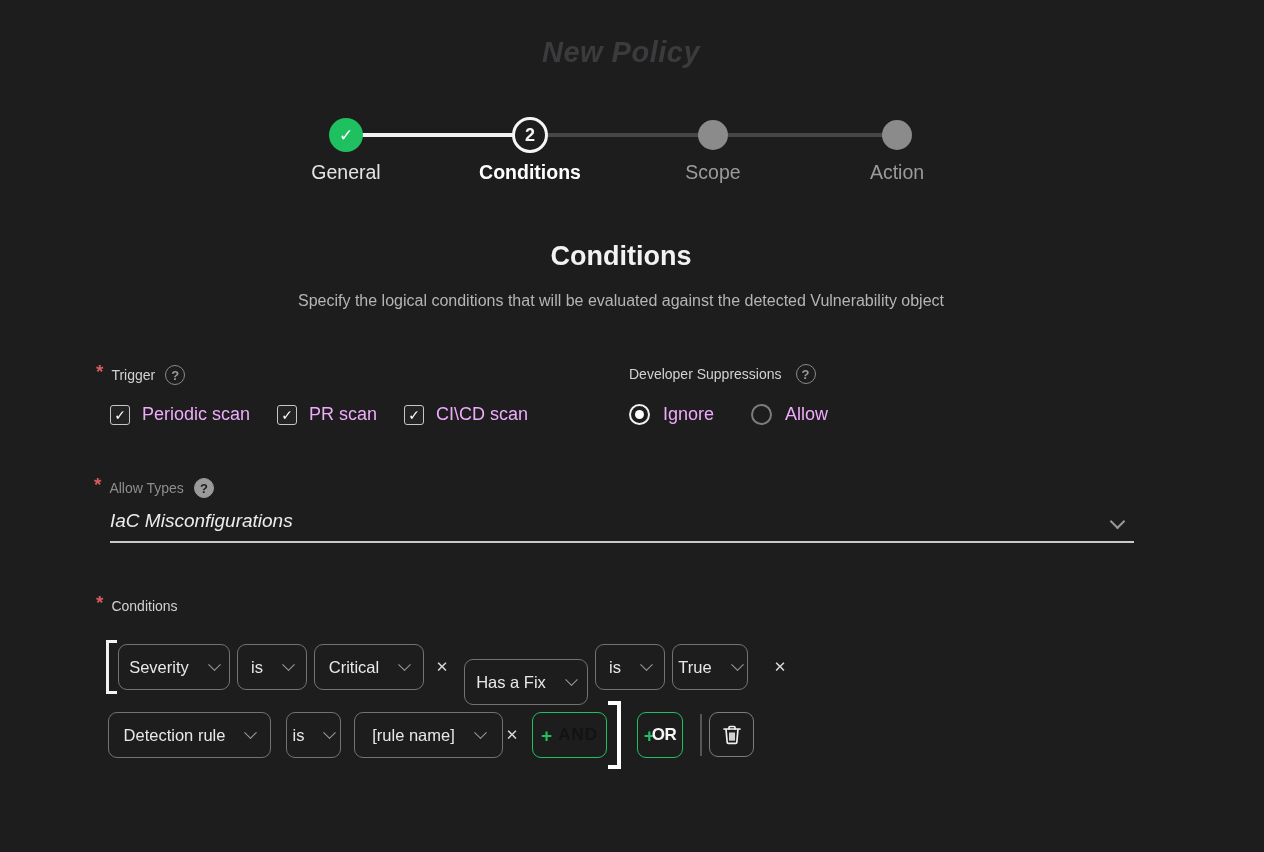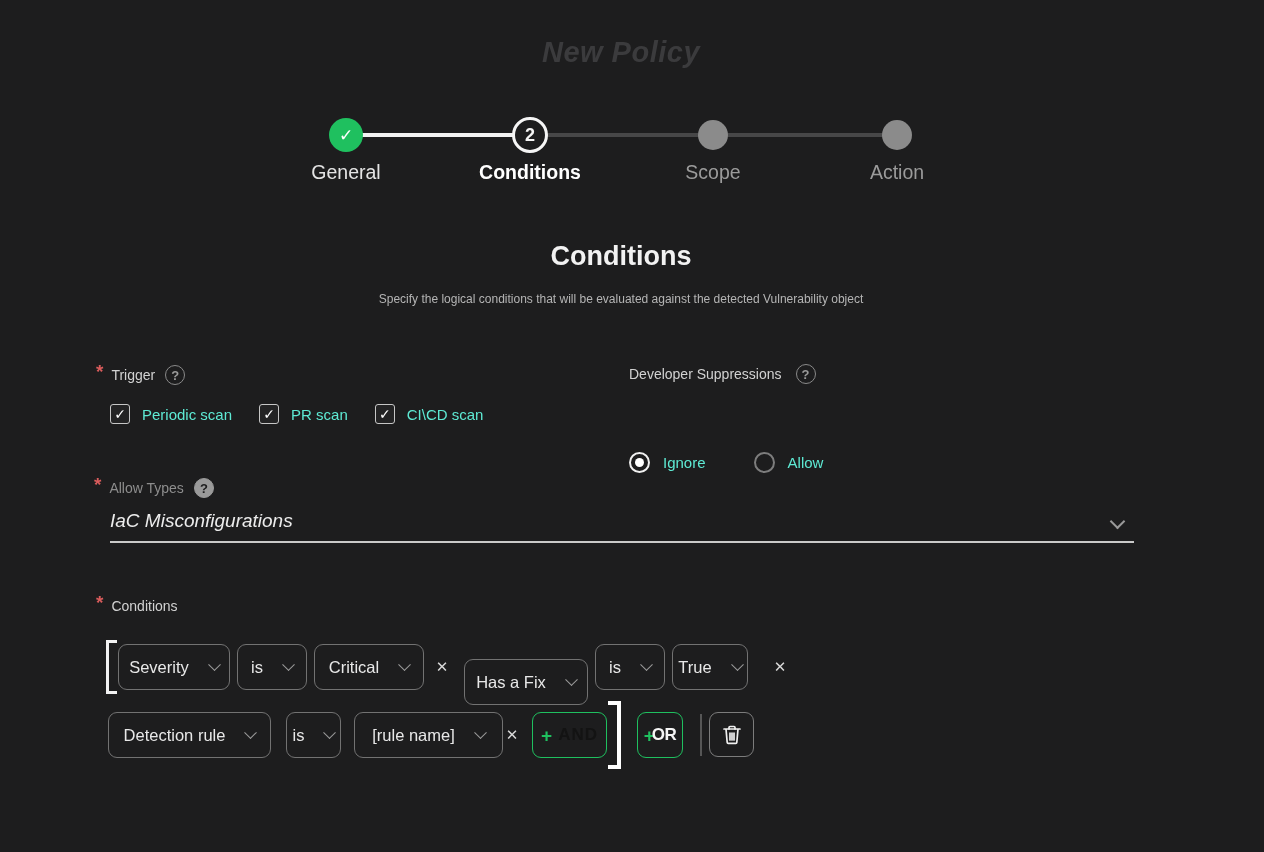--- a/index.html
+++ b/index.html
@@ -36,44 +36,44 @@
   .step-label.l-conditions{left:440px;color:#ffffff;font-weight:700;}
   .step-label.l-scope{left:623px;}
   .step-label.l-action{left:807px;}
   
   .section-title{
     position:absolute;top:241px;left:0;width:1242px;text-align:center;
     font-size:27px;font-weight:600;color:#f2f2f2;
   }
   .section-sub{
     position:absolute;top:292px;left:0;width:1242px;text-align:center;
-    font-size:12px;color:#b5b5b5;
+    font-size:16px;color:#b5b5b5;
   }
   
   .field-label-row{position:absolute;display:flex;align-items:center;gap:8px;}
   .req{color:#d95c5c;font-size:19px;font-weight:600;transform:translateY(-3px);}
   .flabel{font-size:14px;color:#d2d2d2;}
   .flabel.dim{color:#8d8d8d;}
   .help{
     width:20px;height:20px;border-radius:50%;border:1.5px solid #8a8a8a;color:#9a9a9a;
     display:flex;align-items:center;justify-content:center;font-size:13px;font-weight:700;
     box-sizing:border-box;margin-left:2px;
   }
   .help.filled{background:#9a9a9a;color:#1d1d1e;border-color:#9a9a9a;}
   
   .check-row{position:absolute;top:404px;left:110px;display:flex;align-items:center;gap:27px;}
   .check-item{display:flex;align-items:center;gap:12px;}
   .cbox{
     width:20px;height:20px;border:1.5px solid #c6c6c6;border-radius:3px;background:#232324;
     display:flex;align-items:center;justify-content:center;box-sizing:border-box;
   }
   .cbox .mark{color:#fff;font-size:14px;font-weight:700;line-height:1;}
-  .citem-label{font-size:15px;color:#5eead4;}
-  
-  .radio-row{position:absolute;top:404px;left:629px;display:flex;align-items:center;gap:48px;margin-top:48px;}
+  .citem-label{font-size:18px;color:#f0abfc;}
+  
+  .radio-row{position:absolute;top:404px;left:629px;display:flex;align-items:center;gap:37px;}
   .radio-item{display:flex;align-items:center;gap:13px;}
   .rad{width:21px;height:21px;border-radius:50%;box-sizing:border-box;position:relative;}
   .rad.on{border:2px solid #f0f0f0;}
   .rad.on::after{
     content:"";position:absolute;left:4px;top:4px;width:9px;height:9px;border-radius:50%;background:#fff;
   }
   .rad.off{border:2px solid #7d7d7d;}
   
   .scan-value{
     position:absolute;top:510px;left:110px;font-size:19px;font-style:italic;color:#ececec;

